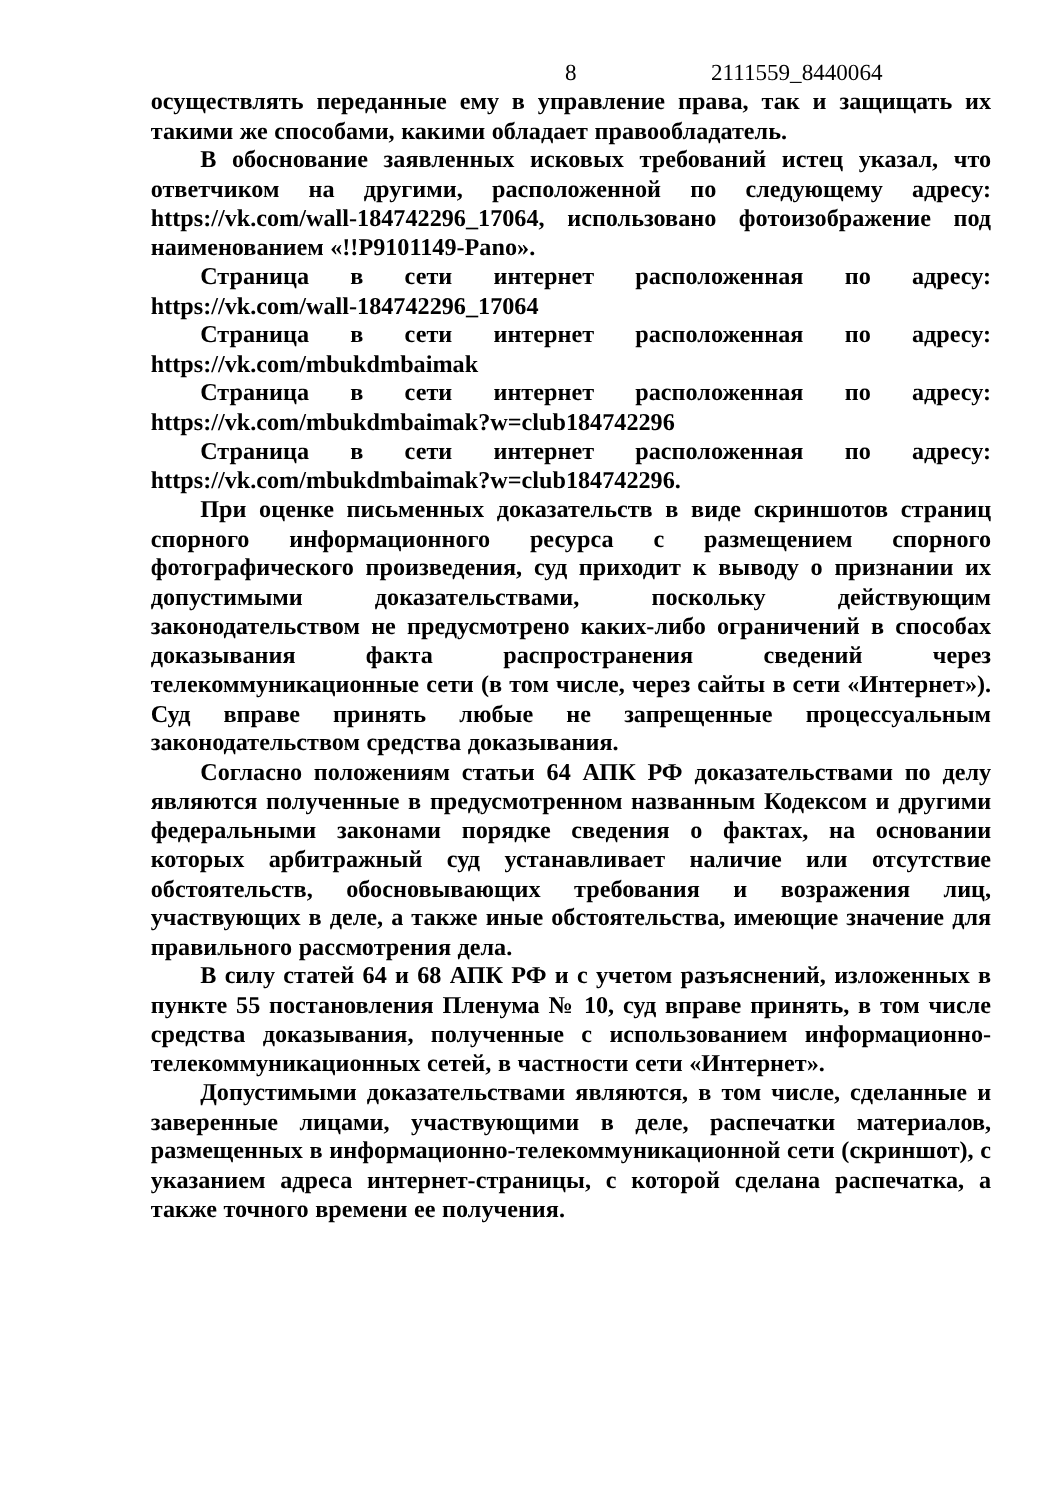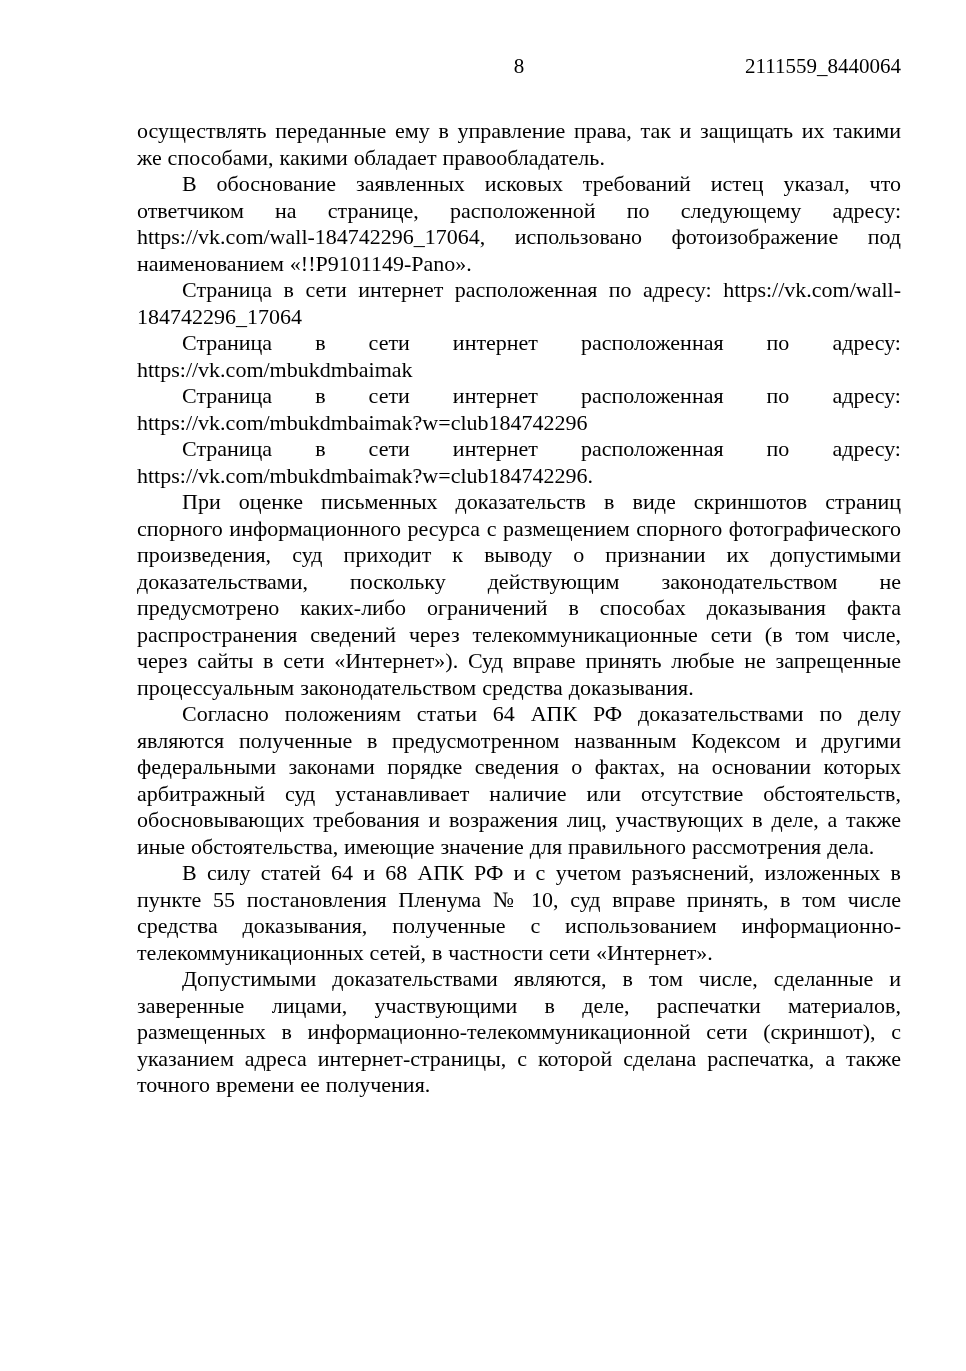--- a/index.html
+++ b/index.html
@@ -16,48 +16,48 @@
     overflow: hidden;
   }
   .header {
     display: grid;
     grid-template-columns: 1fr 1fr 1fr;
     align-items: baseline;
     font-size: 21px;
     line-height: 26px;
   }
   .header .page-num { text-align: center; }
-  .header .doc-id   { text-align: right; white-space: nowrap; }
+  .header .doc-id   { text-align: left; white-space: nowrap; }
   .body {
-    margin-top: 39px;
     font-size: 22px;
     line-height: 26.5px;
     text-align: justify;
     word-spacing: 0.02em;
+    font-weight: bold;
   }
   .body p {
     text-indent: 45px;
     overflow-wrap: break-word;
   }
   .body p.noindent { text-indent: 0; }
 </style>
 </head>
 <body>
 
 <div class="page">
 
   <div class="header">
     <span class="spacer"></span>
     <span class="page-num">8</span>
     <span class="doc-id">2111559_8440064</span>
   </div>
 
   <div class="body">
     <p class="noindent">осуществлять переданные ему в управление права, так и защищать их такими же способами, какими обладает правообладатель.</p>
-    <p>В обоснование заявленных исковых требований истец указал, что ответчиком на странице, расположенной по следующему адресу: https://vk.com/wall-184742296_17064, использовано фотоизображение под наименованием «!!P9101149-Pano».</p>
+    <p>В обоснование заявленных исковых требований истец указал, что ответчиком на другими, расположенной по следующему адресу: https://vk.com/wall-184742296_17064, использовано фотоизображение под наименованием «!!P9101149-Pano».</p>
     <p>Страница в сети интернет расположенная по адресу: https://vk.com/wall-184742296_17064</p>
     <p>Страница в сети интернет расположенная по адресу: https://vk.com/mbukdmbaimak</p>
     <p>Страница в сети интернет расположенная по адресу: https://vk.com/mbukdmbaimak?w=club184742296</p>
     <p>Страница в сети интернет расположенная по адресу: https://vk.com/mbukdmbaimak?w=club184742296.</p>
     <p>При оценке письменных доказательств в виде скриншотов страниц спорного информационного ресурса с размещением спорного фотографического произведения, суд приходит к выводу о признании их допустимыми доказательствами, поскольку действующим законодательством не предусмотрено каких-либо ограничений в способах доказывания факта распространения сведений через телекоммуникационные сети (в том числе, через сайты в сети «Интернет»). Суд вправе принять любые не запрещенные процессуальным законодательством средства доказывания.</p>
     <p>Согласно положениям статьи 64 АПК РФ доказательствами по делу являются полученные в предусмотренном названным Кодексом и другими федеральными законами порядке сведения о фактах, на основании которых арбитражный суд устанавливает наличие или отсутствие обстоятельств, обосновывающих требования и возражения лиц, участвующих в деле, а также иные обстоятельства, имеющие значение для правильного рассмотрения дела.</p>
     <p>В силу статей 64 и 68 АПК РФ и с учетом разъяснений, изложенных в пункте 55 постановления Пленума № 10, суд вправе принять, в том числе средства доказывания, полученные с использованием информационно-телекоммуникационных сетей, в частности сети «Интернет».</p>
     <p>Допустимыми доказательствами являются, в том числе, сделанные и заверенные лицами, участвующими в деле, распечатки материалов, размещенных в информационно-телекоммуникационной сети (скриншот), с указанием адреса интернет-страницы, с которой сделана распечатка, а также точного времени ее получения.</p>
   </div>
 

